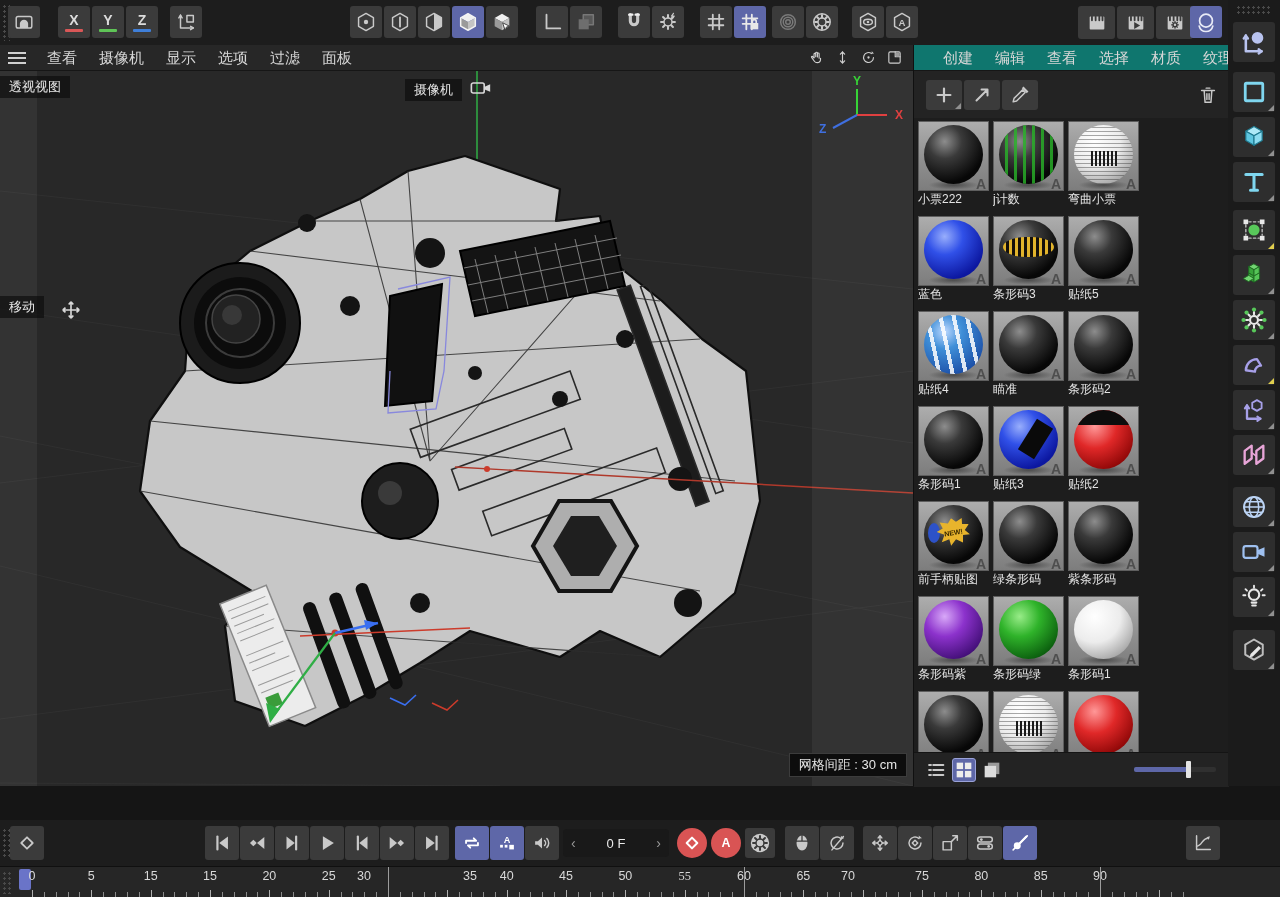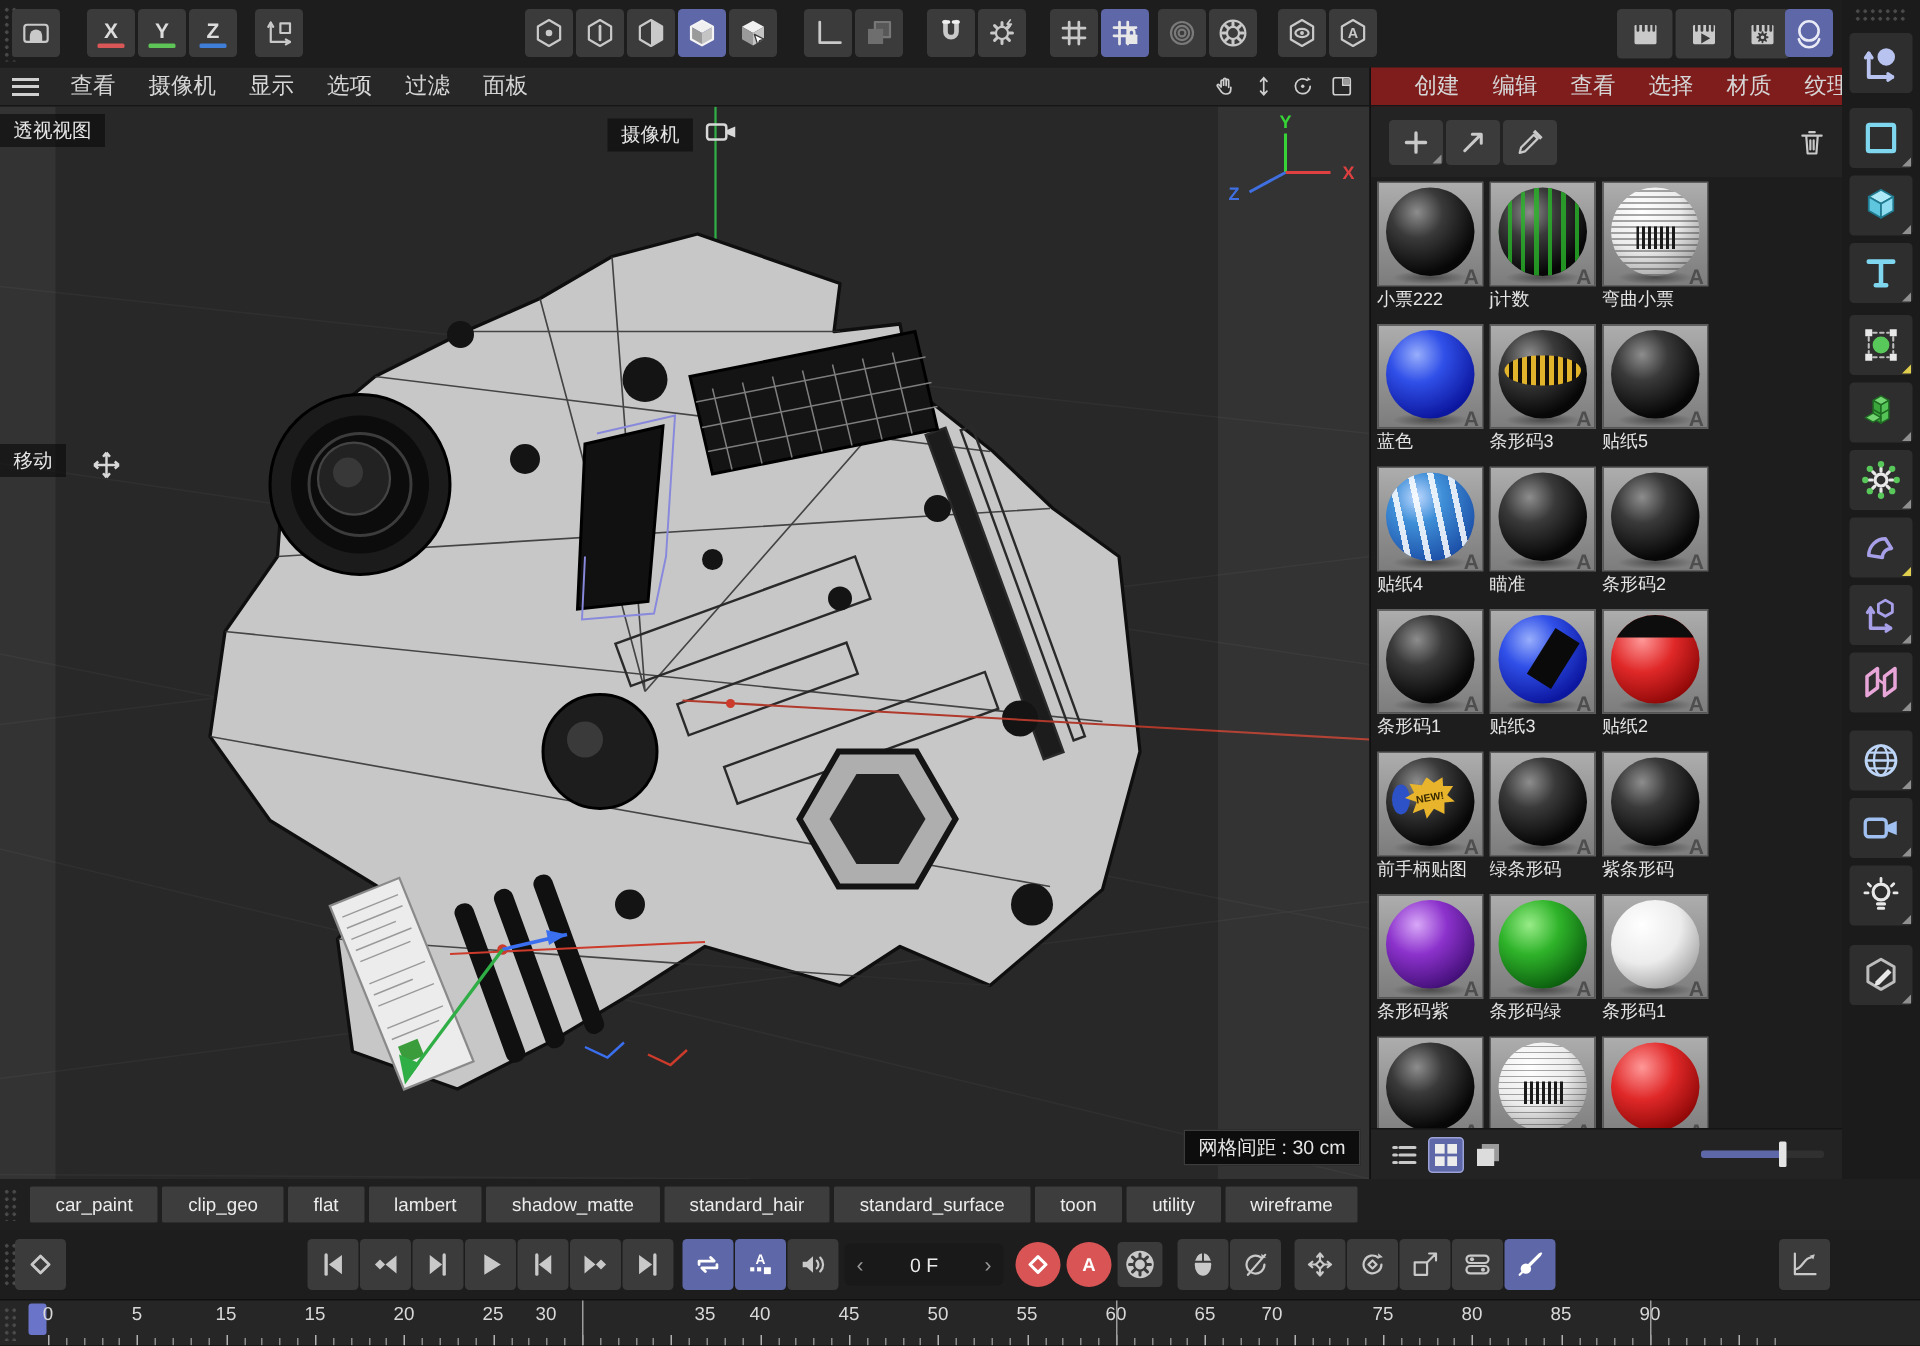--- a/index.html
+++ b/index.html
@@ -30,21 +30,21 @@
 .navicons .btn svg{width:17px;height:17px;stroke:#cfcfcf}
 #vpcanvas{position:absolute;left:0;top:71px;width:913px;height:715px;background:#282828;overflow:hidden}
 .band{position:absolute;top:0;height:100%;background:rgba(255,255,255,.055)}
 .vplabel{position:absolute;background:rgba(10,10,10,.62);color:#e6e6e6;font-size:13px;padding:2px 9px;white-space:nowrap}
 #gizmo{position:absolute;right:10px;top:4px}
 #gridlabel{right:6px;bottom:9px;border:1px solid #3c3c3c;background:#0d0d0d}
 #movecross{position:absolute;left:60px;top:228px}
 #camicon{position:absolute;left:470px;top:9px}
 
 #matpanel{position:absolute;left:913px;top:45px;width:315px;height:741px;background:#232323;border-left:1px solid #101010}
-#matmenubar{position:relative;height:25px;background:#7f1d1d;border-bottom:1px solid #161616;display:flex;}
+#matmenubar{position:relative;height:25px;background:#0f766e;border-bottom:1px solid #161616;display:flex;}
 #mattools{position:relative;height:48px}
 #mattools .btn{position:absolute;top:9px;width:36px;height:30px}
 #matgrid{position:absolute;left:0;top:73px;width:315px;height:634px;background:#1d1d1d;overflow:hidden;display:grid;grid-template-columns:repeat(3,71px);gap:9px 4px;padding:3px 0 0 4px}
 .tile{width:71px;cursor:pointer}
 .timg{position:relative;width:71px;height:70px;background:linear-gradient(180deg,#adadad,#909090 55%,#7d7d7d);border:1px solid #5e5e5e;box-sizing:border-box;overflow:hidden}
 .shad{position:absolute;left:7px;bottom:0;width:55px;height:10px;background:radial-gradient(ellipse at center,rgba(0,0,0,.42),transparent 65%)}
 .sphere{position:absolute;left:5px;top:3px;width:59px;height:59px;border-radius:50%;overflow:hidden}
 .badge{position:absolute;right:2px;bottom:-2px;font-size:14px;font-weight:700;color:#4e4e4e}
 .tlabel{height:16px;line-height:16px;font-size:12px;color:#e4e4e4;white-space:nowrap;overflow:hidden}
 .s-black,.s-green-stripes,.s-gold-band,.s-new-sticker{background:radial-gradient(circle at 35% 28%,#8d8d8d,#3a3a3a 30%,#070707 72%)}
@@ -755,35 +755,20 @@
         </svg>
       </div>
       <div class="btn tri-g" style="top: 630px;">
         <svg viewBox="0 0 24 24">
           <path d="M12 3l7.5 4.3v8.6L12 20.2 4.5 15.9V7.3z" stroke="#bdbdbd" stroke-width="1.7"></path>
           <path d="M9 15.5l7-7 2 2-7 7-2.7.7z" fill="#e8e8e8" stroke="none"></path>
         </svg>
       </div>
     </div>
 
-  <div id="tabsrow">
-    <div class="dots" style="left:2px;top:6px;width:10px;height:22px"></div>
-    <div id="tabslist">
-        <div class="tab">car_paint</div>
-        <div class="tab">clip_geo</div>
-        <div class="tab">flat</div>
-        <div class="tab">lambert</div>
-        <div class="tab">shadow_matte</div>
-        <div class="tab">standard_hair</div>
-        <div class="tab">standard_surface</div>
-        <div class="tab">toon</div>
-        <div class="tab">utility</div>
-        <div class="tab">wireframe</div>
-      </div>
-  </div>
 
   <div id="playrow">
     <div class="dots" style="left:2px;top:8px;width:10px;height:30px"></div>
     <div class="grp" style="left:10px">
         <div class="btn">
           <svg viewBox="0 0 24 24">
             <rect x="7.6" y="7.6" width="8.8" height="8.8" transform="rotate(45 12 12)" stroke-width="2"></rect>
           </svg>
         </div>
       </div>
@@ -1000,21 +985,21 @@
       <div class="rtick" style="left: 589.733px;"></div>
       <div class="rtick" style="left: 601.6px;"></div>
       <div class="rtick" style="left: 613.467px;"></div>
       <div class="rtick big" style="left: 625.333px;"></div>
       <div class="rlabel" style="left: 625.333px;">50</div>
       <div class="rtick" style="left: 637.2px;"></div>
       <div class="rtick" style="left: 649.067px;"></div>
       <div class="rtick" style="left: 660.933px;"></div>
       <div class="rtick" style="left: 672.8px;"></div>
       <div class="rtick big" style="left: 684.667px;"></div>
-      <div class="rlabel" style="left: 684.667px;">55</div>
+      <div class="rlabel" style="left: 684.667px; font-family: Liberation Serif, serif;">55</div>
       <div class="rtick" style="left: 696.533px;"></div>
       <div class="rtick" style="left: 708.4px;"></div>
       <div class="rtick" style="left: 720.267px;"></div>
       <div class="rtick" style="left: 732.133px;"></div>
       <div class="rtick big" style="left: 744px;"></div>
       <div class="rlabel" style="left: 744px;">60</div>
       <div class="rtick" style="left: 755.867px;"></div>
       <div class="rtick" style="left: 767.733px;"></div>
       <div class="rtick" style="left: 779.6px;"></div>
       <div class="rtick" style="left: 791.467px;"></div>

